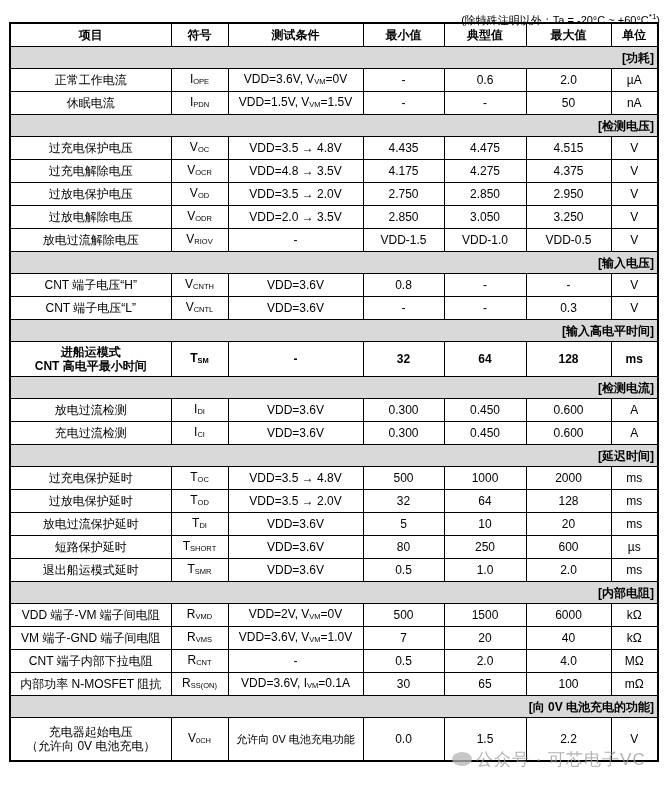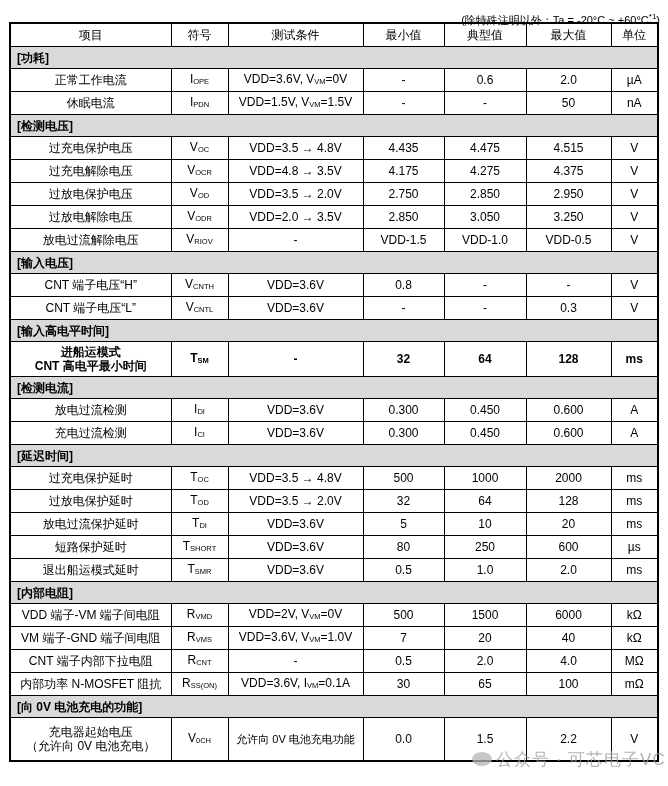--- a/index.html
+++ b/index.html
@@ -4,28 +4,28 @@
 <style>
   html, body { margin:0; padding:0; background:#ffffff; }
   body { width:668px; height:786px; position:relative; overflow:hidden;
          font-family:"Liberation Sans","DejaVu Sans",sans-serif; color:#000; }
   .note { position:absolute; top:12px; right:8px; font-size:11px; }
   .note sup { font-size:8px; }
   table.spec { position:absolute; left:9px; top:22px; width:648px;
                border-collapse:collapse; border:2px solid #000; table-layout:fixed; }
   table.spec td, table.spec th { border:1px solid #000; font-size:12px; text-align:center;
                padding:0 3px; height:22px; line-height:14px; white-space:nowrap; }
-  table.spec th { font-weight:normal; height:22px;margin-top:37px; }
-  tr.section td { background:#d9d9d9; text-align:left; font-weight:bold; height:21px; padding-left:6px; }
+  table.spec th { font-weight:bold; height:22px;margin-top:37px; }
+  tr.section td { background:#d9d9d9; text-align:right; font-weight:bold; height:21px; padding-left:6px; }
   td.cond { text-align:left; padding-left:6px; }
   td.sym { font-size:12px; }
   td.sym sub, td.cond sub { font-size:7.5px; vertical-align:-1px; text-transform:uppercase; }
   tr.tall td { height:34px;font-weight:bold; }
   tr.tall2 td { height:42px;margin-top:12px; }
-  .wm { position:absolute; left:472px; top:748px; font-size:17px; color:#9a9a9a;
+  .wm { position:absolute; left:452px; top:748px; font-size:17px; color:#9a9a9a;
         opacity:0.75; letter-spacing:1px; pointer-events:none; }
   .wm .wx { display:inline-block; width:20px; height:14px; border-radius:50%; background:#b5b5b5; vertical-align:-1px; margin-right:4px; }
   .cond-small { font-size:11px !important; }
 </style>
 </head>
 <body>
 
 <div class="note">
   <span>(除特殊注明以外：Ta = -20°C ~ +60°C</span><sup>*1</sup><span>)</span>
 </div>

